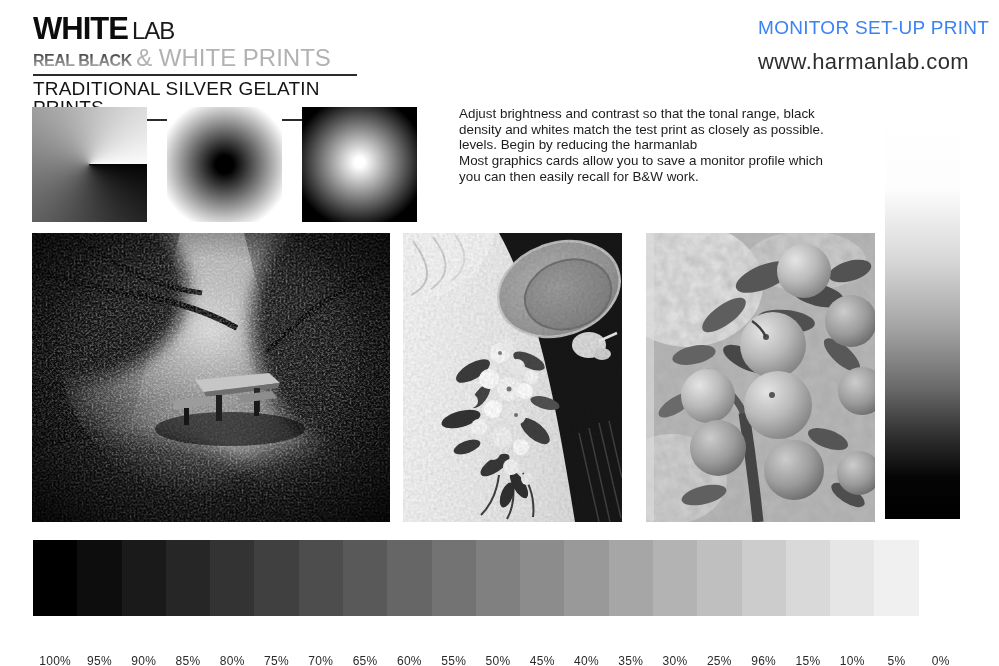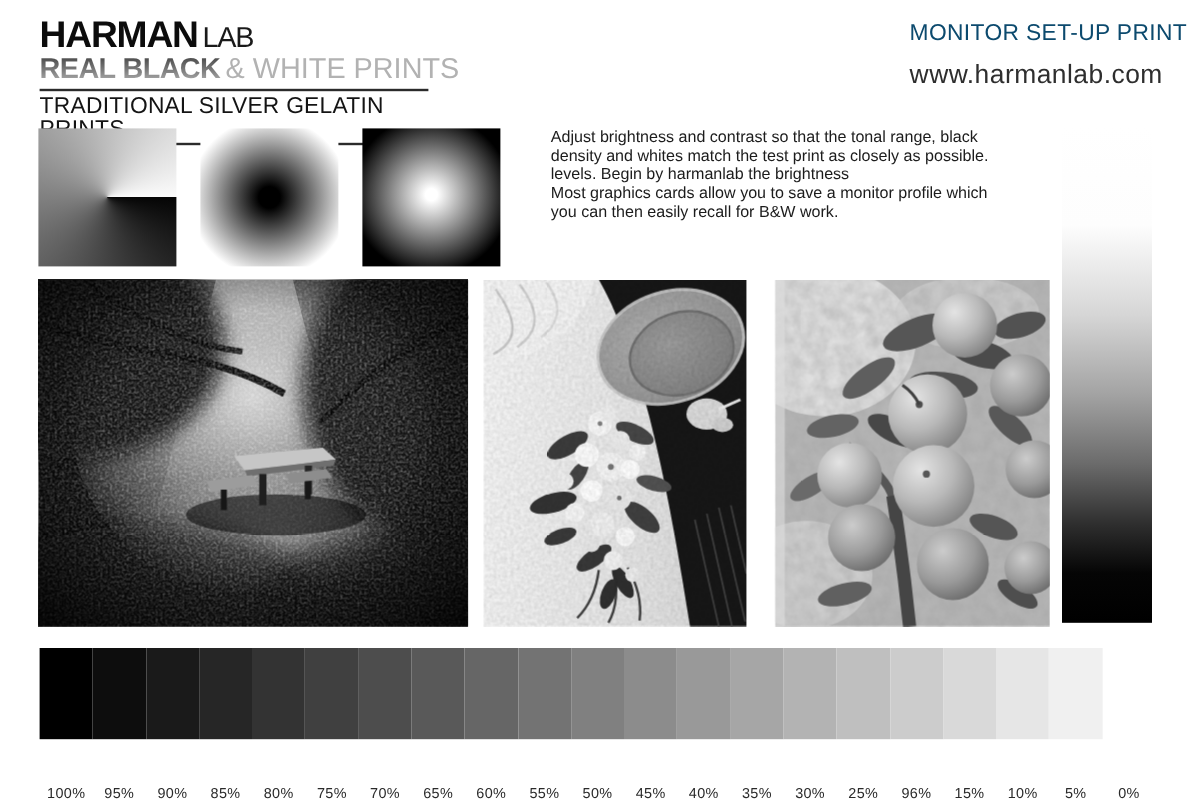--- a/index.html
+++ b/index.html
@@ -7,30 +7,30 @@
     position:relative;width:999px;height:666px;background:#ffffff;overflow:hidden;
     font-family:"Liberation Sans",sans-serif;color:#1a1a1a;
   }
   
   .logo{position:absolute;left:33px;top:13px;width:324px;}
   .brand-row{line-height:1;white-space:nowrap;height:33px;}
   .brand-bold{font-size:31px;font-weight:900;letter-spacing:-1px;color:#0c0c0c;}
   .brand-light{font-size:24px;font-weight:400;color:#1a1a1a;margin-left:4px;letter-spacing:-1px;}
   .tagline-row{line-height:1;white-space:nowrap;height:25px;}
   .tagline-bold{
-    font-size:24px;font-weight:800;letter-spacing:-0.5px;
+    font-size:16px;font-weight:800;letter-spacing:-0.5px;
     background:linear-gradient(to bottom,#404040 5%,#7e7e7e 55%,#bcbcbc 100%);
     -webkit-background-clip:text;background-clip:text;color:transparent;
   }
   .tagline-light{font-size:24px;font-weight:400;color:#b2b2b2;}
   .rule{height:0;border-top:2px solid #2b2b2b;}
   .rule.r1{margin-top:3px;}
   .subtitle{font-size:19px;color:#141414;letter-spacing:0.2px;padding:3px 0 2px 0;line-height:1;}
   .header-right{position:absolute;left:758px;top:18px;}
-  .setup-title{font-size:19px;color:#0c4a6e;letter-spacing:0.3px;line-height:1;text-align:center;}
+  .setup-title{font-size:19px;color:#3b82f6;letter-spacing:0.3px;line-height:1;text-align:center;}
   .site-url{font-size:22px;color:#2e2e2e;letter-spacing:0.4px;margin-top:14px;line-height:1;}
   
   .patch{position:absolute;top:107px;width:115px;height:115px;}
   .patch.conic{left:32px;background:conic-gradient(from 90deg at 50% 50%,#050505,#fbfbfb);}
   .patch.rblack{left:167px;background:radial-gradient(circle at 50% 50%,#000 0%,#000 11%,#fff 82%);}
   .patch.rwhite{left:302px;background:radial-gradient(circle at 50% 48%,#fff 0%,#fff 6%,#000 80%);}
   
   .instructions{position:absolute;left:459px;top:106px;width:418px;
     font-size:13.4px;line-height:15.7px;color:#1c1c1c;}
   
@@ -49,21 +49,21 @@
   .wedge-labels{position:absolute;left:33px;top:654px;width:930px;display:flex;}
   .wedge-label{flex:1 1 0;text-align:center;font-size:12px;color:#2a2a2a;letter-spacing:0.3px;}
 </style>
 </head>
 <body>
 
 <div class="sheet">
 
   <div class="logo">
     <div class="brand-row">
-      <span class="brand-bold">HARMAN</span><span class="brand-light">LAB</span>
+      <span class="brand-bold">WHITE</span><span class="brand-light">LAB</span>
     </div>
     <div class="tagline-row">
       <span class="tagline-bold">REAL BLACK</span>
       <span class="tagline-light">&amp; WHITE PRINTS</span>
     </div>
     <div class="rule r1"></div>
     <div class="subtitle">TRADITIONAL SILVER GELATIN PRINTS</div>
     <div class="rule"></div>
   </div>
 
@@ -72,21 +72,21 @@
     <div class="site-url">www.harmanlab.com</div>
   </div>
 
   <div class="patch conic"></div>
   <div class="patch rblack"></div>
   <div class="patch rwhite"></div>
 
   <div class="instructions">
     <div>Adjust brightness and contrast so that the tonal range, black</div>
     <div>density and whites match the test print as closely as possible.</div>
-    <div>levels. Begin by harmanlab the brightness</div>
+    <div>levels. Begin by reducing the harmanlab</div>
     <div>Most graphics cards allow you to save a monitor profile which</div>
     <div>you can then easily recall for B&amp;W work.</div>
   </div>
 
   <figure class="photo" id="photo-forest">
     <svg viewBox="0 0 358 289" xmlns="http://www.w3.org/2000/svg">
       <defs>
         <radialGradient id="f-mist" cx="0.5" cy="0.42" r="0.6">
           <stop offset="0" stop-color="#cdcdcd"></stop>
           <stop offset="0.5" stop-color="#8f8f8f" stop-opacity="0.8"></stop>

